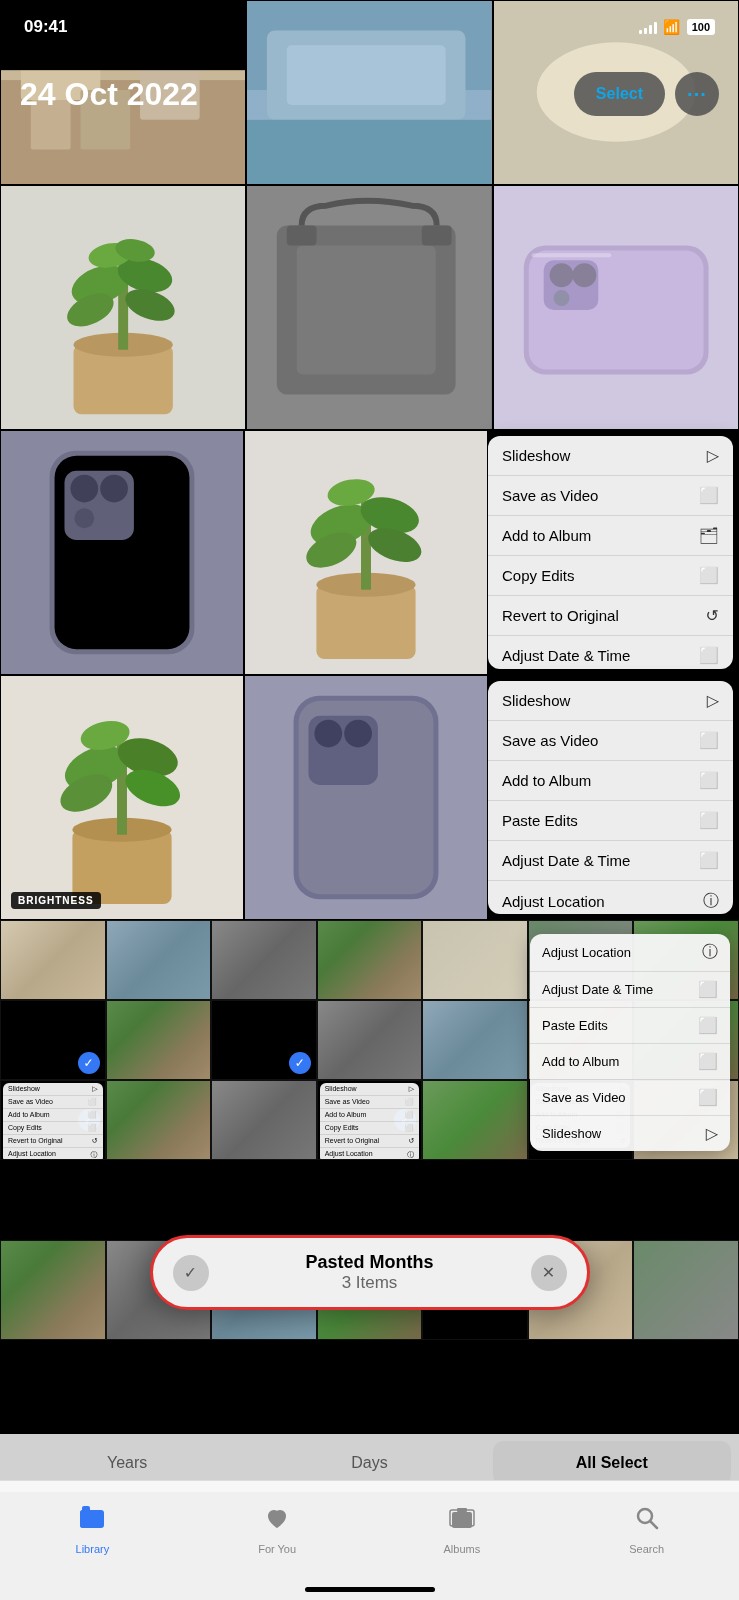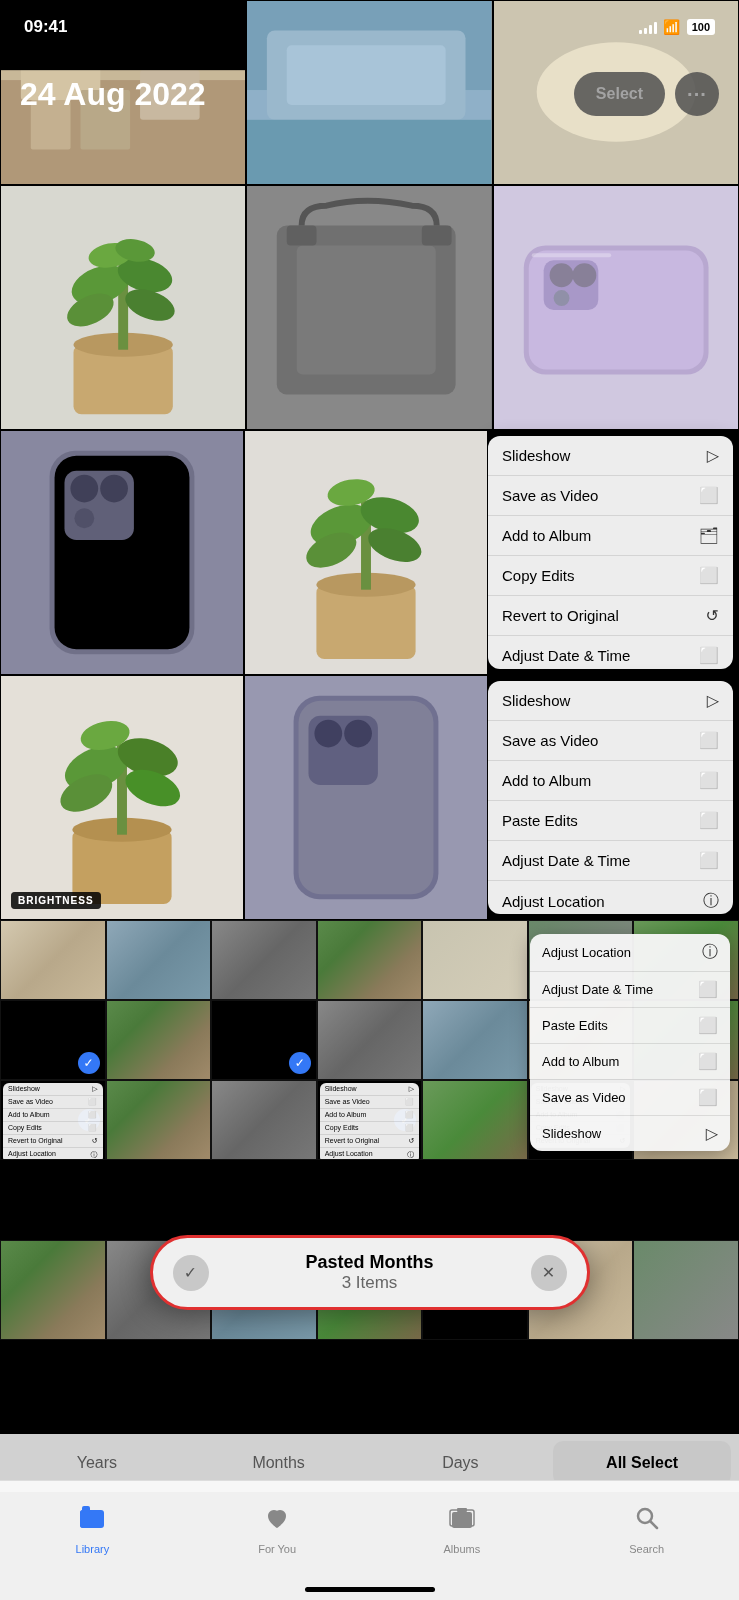--- a/index.html
+++ b/index.html
@@ -79,21 +79,21 @@
       font-weight: 700;
     }
     .header-buttons {
       display: flex;
       gap: 10px;
     }
     .btn-select, .btn-more {
       background: rgba(80,80,80,0.85);
       border: none;
       border-radius: 30px;
-      color: #a3a3a3;
+      color: #0ea5e9;
       font-size: 16px;
       font-weight: 600;
       cursor: pointer;
     }
     .btn-select {
       padding: 10px 22px;
     }
     .btn-more {
       width: 44px;
       height: 44px;
@@ -491,21 +491,21 @@
         <span></span>
         <span></span>
         <span></span>
     </div>
     <span class="wifi-icon">📶</span>
     <div class="battery-box">100</div>
   </div>
 </div>
 
 <div class="header">
-  <span class="header-date">24 Aug 2022</span>
+  <span class="header-date">24 Oct 2022</span>
   <div class="header-buttons">
     <button class="btn-select">Select</button>
     <button class="btn-more">···</button>
   </div>
 </div>
 
 <div class="photo-grid">
 
   <div class="row1">
     <div class="photo cafe-photo">
@@ -825,23 +825,20 @@
     <div class="pasted-sub">3 Items</div>
   </div>
   <div class="pasted-x">✕</div>
 </div>
 
 <div class="photo-nav-tabs">
   <div class="nav-tab">
     <span>Years</span>
   </div>
   <div class="nav-tab">
-    <span>Months</span>
-  </div>
-  <div class="nav-tab">
     <span>Days</span>
   </div>
   <div class="nav-tab active">
     <span>All Select</span>
   </div>
 </div>
 
 <div class="bottom-tabs-bg"></div>
 <div class="bottom-tab-bar">
   <div class="bottom-tab active">

